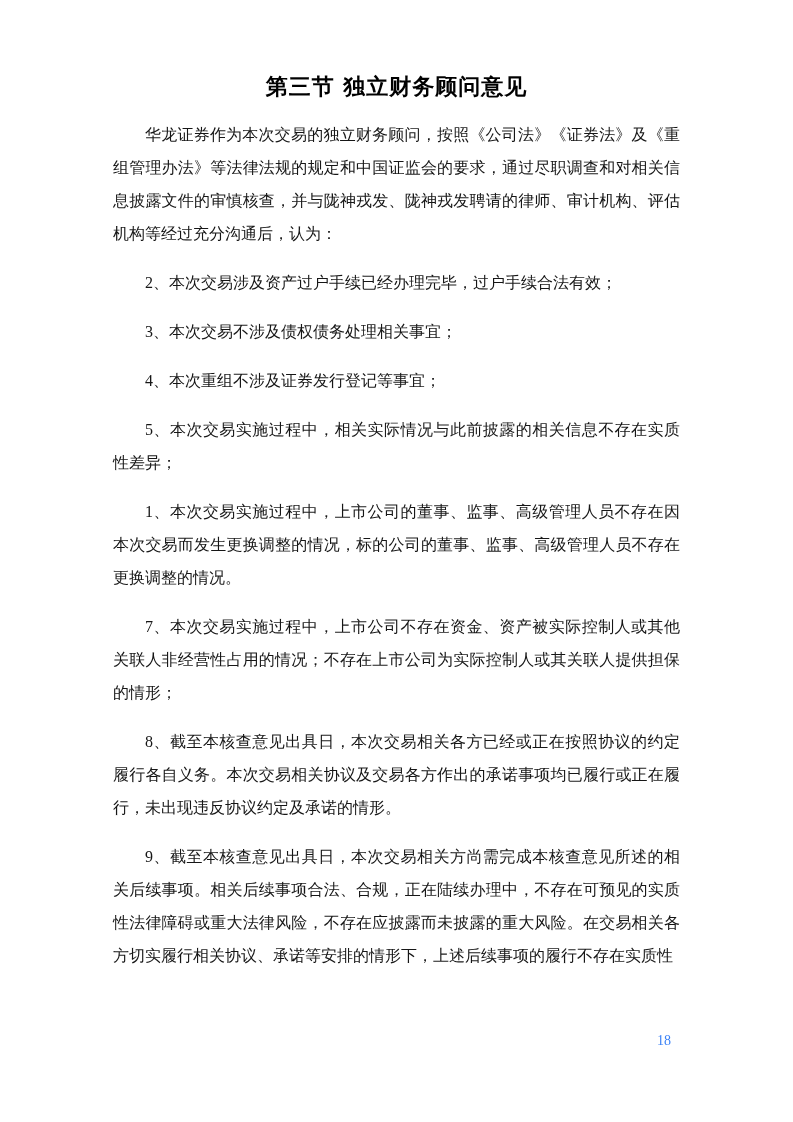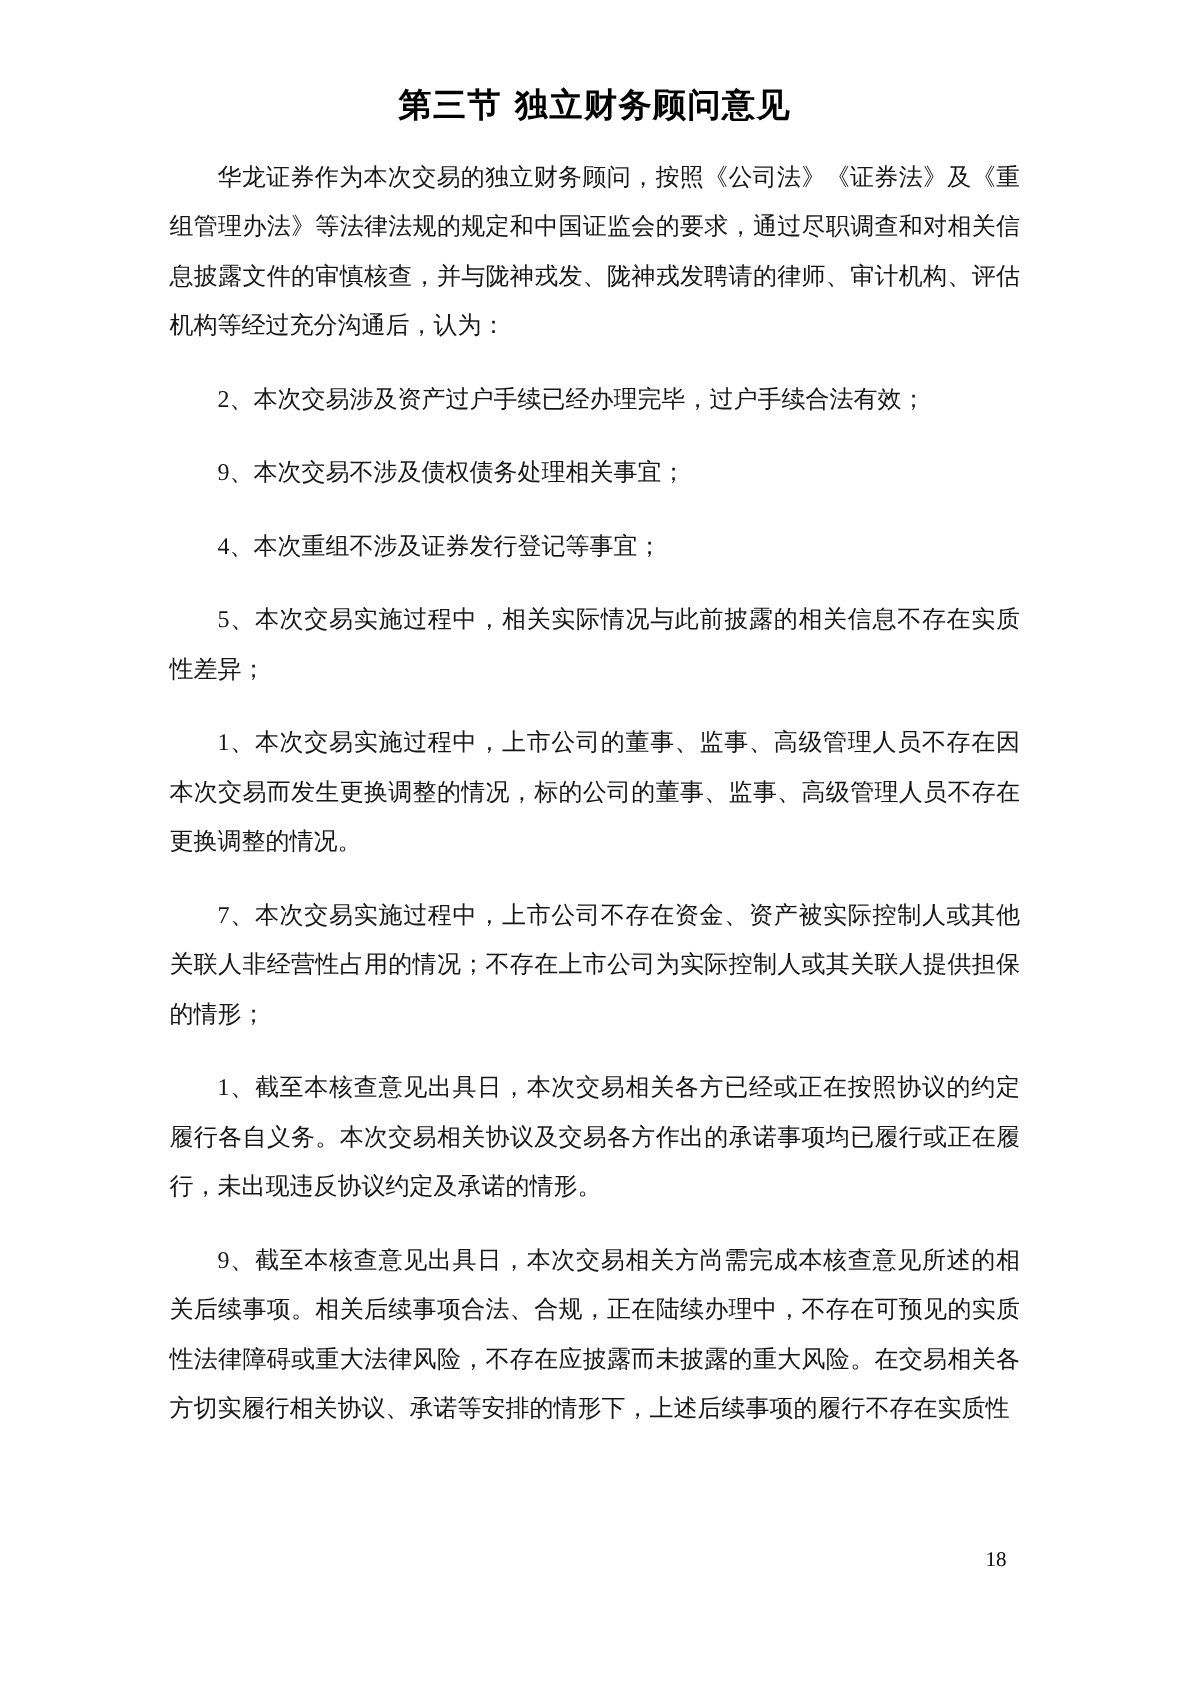--- a/index.html
+++ b/index.html
@@ -7,21 +7,21 @@
     padding: 0;
     background: #ffffff;
   }
   .page {
     position: relative;
     width: 793px;
     height: 1122px;
     margin: 0 auto;
     background: #ffffff;
     box-sizing: border-box;
-    padding: 56px 113px 0 113px;
+    padding: 72px 113px 0 113px;
     color: #161616;
     overflow: hidden;
   }
   .doc-title {
     font-family: "DejaVu Sans", "Liberation Sans", sans-serif;
     font-weight: bold;
     font-size: 22px;
     line-height: 30px;
     text-align: center;
     letter-spacing: 1px;
@@ -39,37 +39,37 @@
     margin: 16px 0 12px 0;
     text-indent: 2em;
     word-break: break-all;
   }
   .page-number {
     position: absolute;
     top: 1033px;
     right: 122px;
     font-family: "Liberation Serif", "DejaVu Serif", serif;
     font-size: 14px;
-    color: #000000;
+    color: #3b82f6;
   }
 </style>
 </head>
 <body>
 
 <div class="page">
 
   <h1 class="doc-title">第三节 独立财务顾问意见</h1>
 
   <div class="doc-body">
     <p>华龙证券作为本次交易的独立财务顾问，按照《公司法》《证券法》及《重组管理办法》等法律法规的规定和中国证监会的要求，通过尽职调查和对相关信息披露文件的审慎核查，并与陇神戎发、陇神戎发聘请的律师、审计机构、评估机构等经过充分沟通后，认为：</p>
     <p>2、本次交易涉及资产过户手续已经办理完毕，过户手续合法有效；</p>
-    <p>9、本次交易不涉及债权债务处理相关事宜；</p>
+    <p>3、本次交易不涉及债权债务处理相关事宜；</p>
     <p>4、本次重组不涉及证券发行登记等事宜；</p>
     <p>5、本次交易实施过程中，相关实际情况与此前披露的相关信息不存在实质性差异；</p>
     <p>1、本次交易实施过程中，上市公司的董事、监事、高级管理人员不存在因本次交易而发生更换调整的情况，标的公司的董事、监事、高级管理人员不存在更换调整的情况。</p>
     <p>7、本次交易实施过程中，上市公司不存在资金、资产被实际控制人或其他关联人非经营性占用的情况；不存在上市公司为实际控制人或其关联人提供担保的情形；</p>
-    <p>1、截至本核查意见出具日，本次交易相关各方已经或正在按照协议的约定履行各自义务。本次交易相关协议及交易各方作出的承诺事项均已履行或正在履行，未出现违反协议约定及承诺的情形。</p>
+    <p>8、截至本核查意见出具日，本次交易相关各方已经或正在按照协议的约定履行各自义务。本次交易相关协议及交易各方作出的承诺事项均已履行或正在履行，未出现违反协议约定及承诺的情形。</p>
     <p>9、截至本核查意见出具日，本次交易相关方尚需完成本核查意见所述的相关后续事项。相关后续事项合法、合规，正在陆续办理中，不存在可预见的实质性法律障碍或重大法律风险，不存在应披露而未披露的重大风险。在交易相关各方切实履行相关协议、承诺等安排的情形下，上述后续事项的履行不存在实质性</p>
   </div>
 
   <div class="page-number">18</div>
 
 </div>
 
 </body></html>

